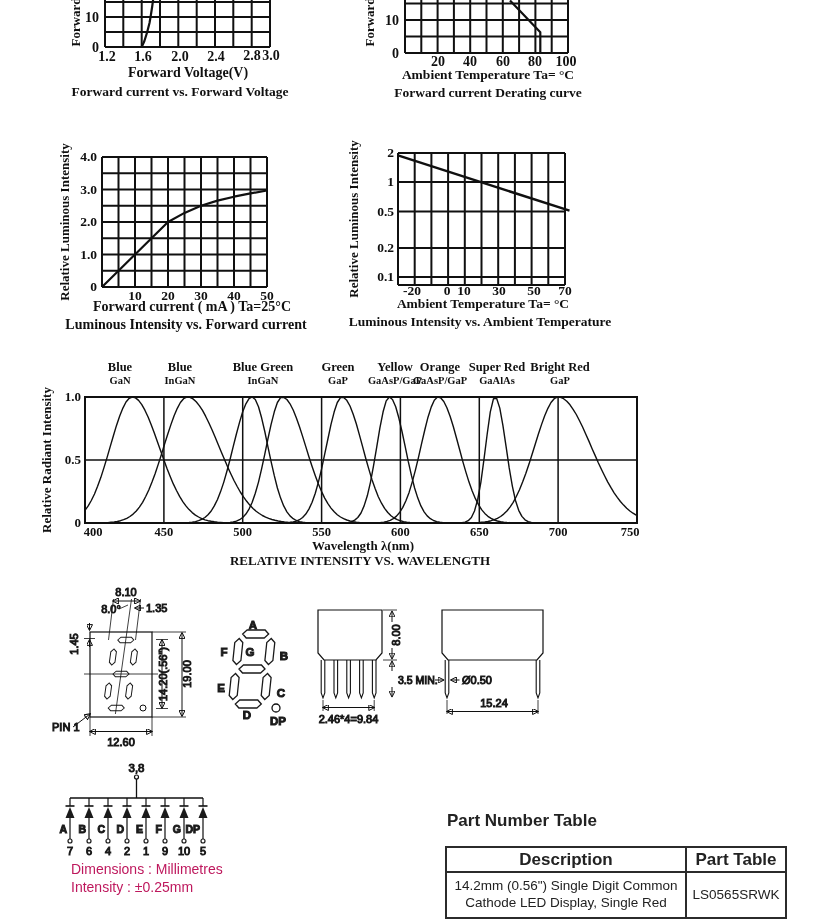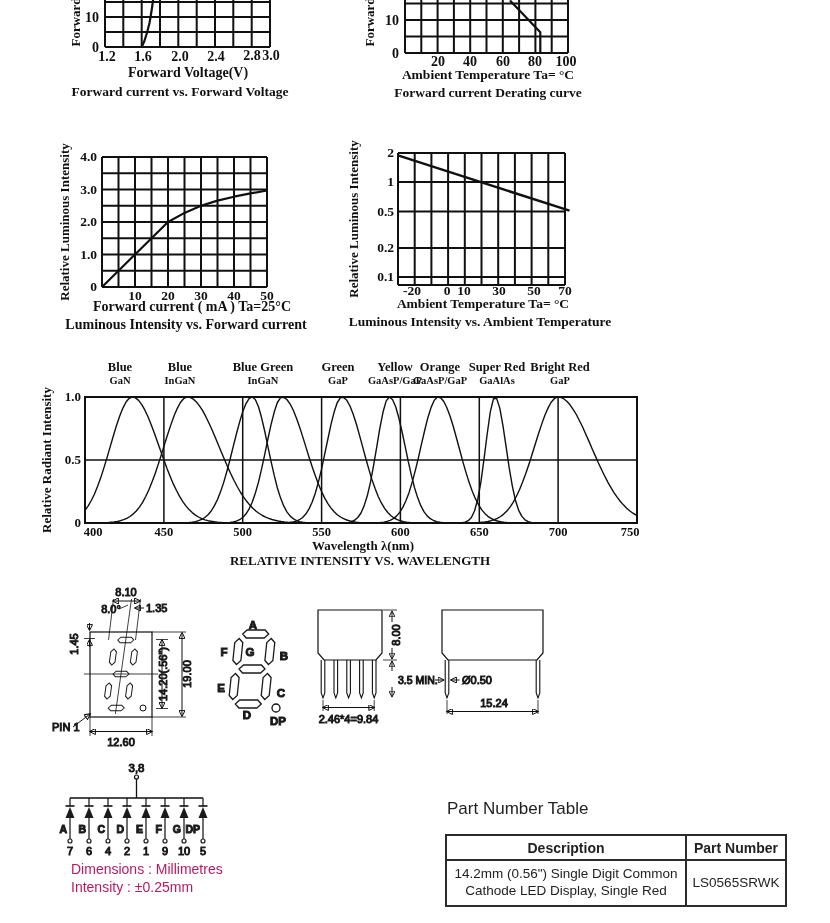--- a/index.html
+++ b/index.html
@@ -7,24 +7,24 @@
         font-family:"Liberation Sans","DejaVu Sans",sans-serif;}
   svg{position:absolute;left:0;top:0;}
   
   text.cs{font-family:"Liberation Serif","DejaVu Serif",serif;font-weight:bold;fill:#101010;}
   
   text.ds{font-family:"Liberation Sans","DejaVu Sans",sans-serif;fill:#1a1a1a;}
   text.dsb{font-family:"Liberation Sans","DejaVu Sans",sans-serif;fill:#1a1a1a;font-weight:bold;}
   path,polyline,rect.box,circle.o{stroke:#101010;fill:none;}
   .note{position:absolute;left:55px;font-size:14px;color:#be185d;margin-left:16px;}
   .pn-wrap{position:absolute;left:445px;top:799px;width:341px;}
-  .pn-head{font-weight:normal;font-size:17px;color:#222;margin:0 0 15px 2px;}
+  .pn-head{font-weight:bold;font-size:17px;color:#222;margin:12px 0 15px 2px;}
   table.pn{border-collapse:collapse;width:340px;table-layout:fixed;}
   table.pn th,table.pn td{border:2px solid #2b2b2b;text-align:center;vertical-align:middle;color:#222;}
-  table.pn th{font-size:14px;font-weight:bold;height:21px;padding:1px 2px;}
+  table.pn th{font-size:17px;font-weight:bold;height:21px;padding:1px 2px;}
   table.pn td{font-size:13.5px;padding:3px 2px;height:38px;line-height:1.25;}
   col.c1{width:240px;} col.c2{width:100px;}
 </style>
 </head>
 <body>
 
 <div class="page">
 
 <svg width="830" height="923" viewBox="0 0 830 923">
   <defs>
@@ -300,21 +300,21 @@
 <div class="pn-wrap">
   <div class="pn-head">Part Number Table</div>
   <table class="pn">
     <colgroup>
           <col class="c1">
           <col class="c2">
         </colgroup>
     <tbody>
           <tr>
       <th>Description</th>
-      <th>Part Number</th>
+      <th>Part Table</th>
     </tr>
     <tr>
       <td>
         <div>14.2mm (0.56") Single Digit Common</div>
         <div>Cathode LED Display, Single Red</div>
       </td>
       <td>LS0565SRWK</td>
     </tr>
   </tbody>
       </table>

